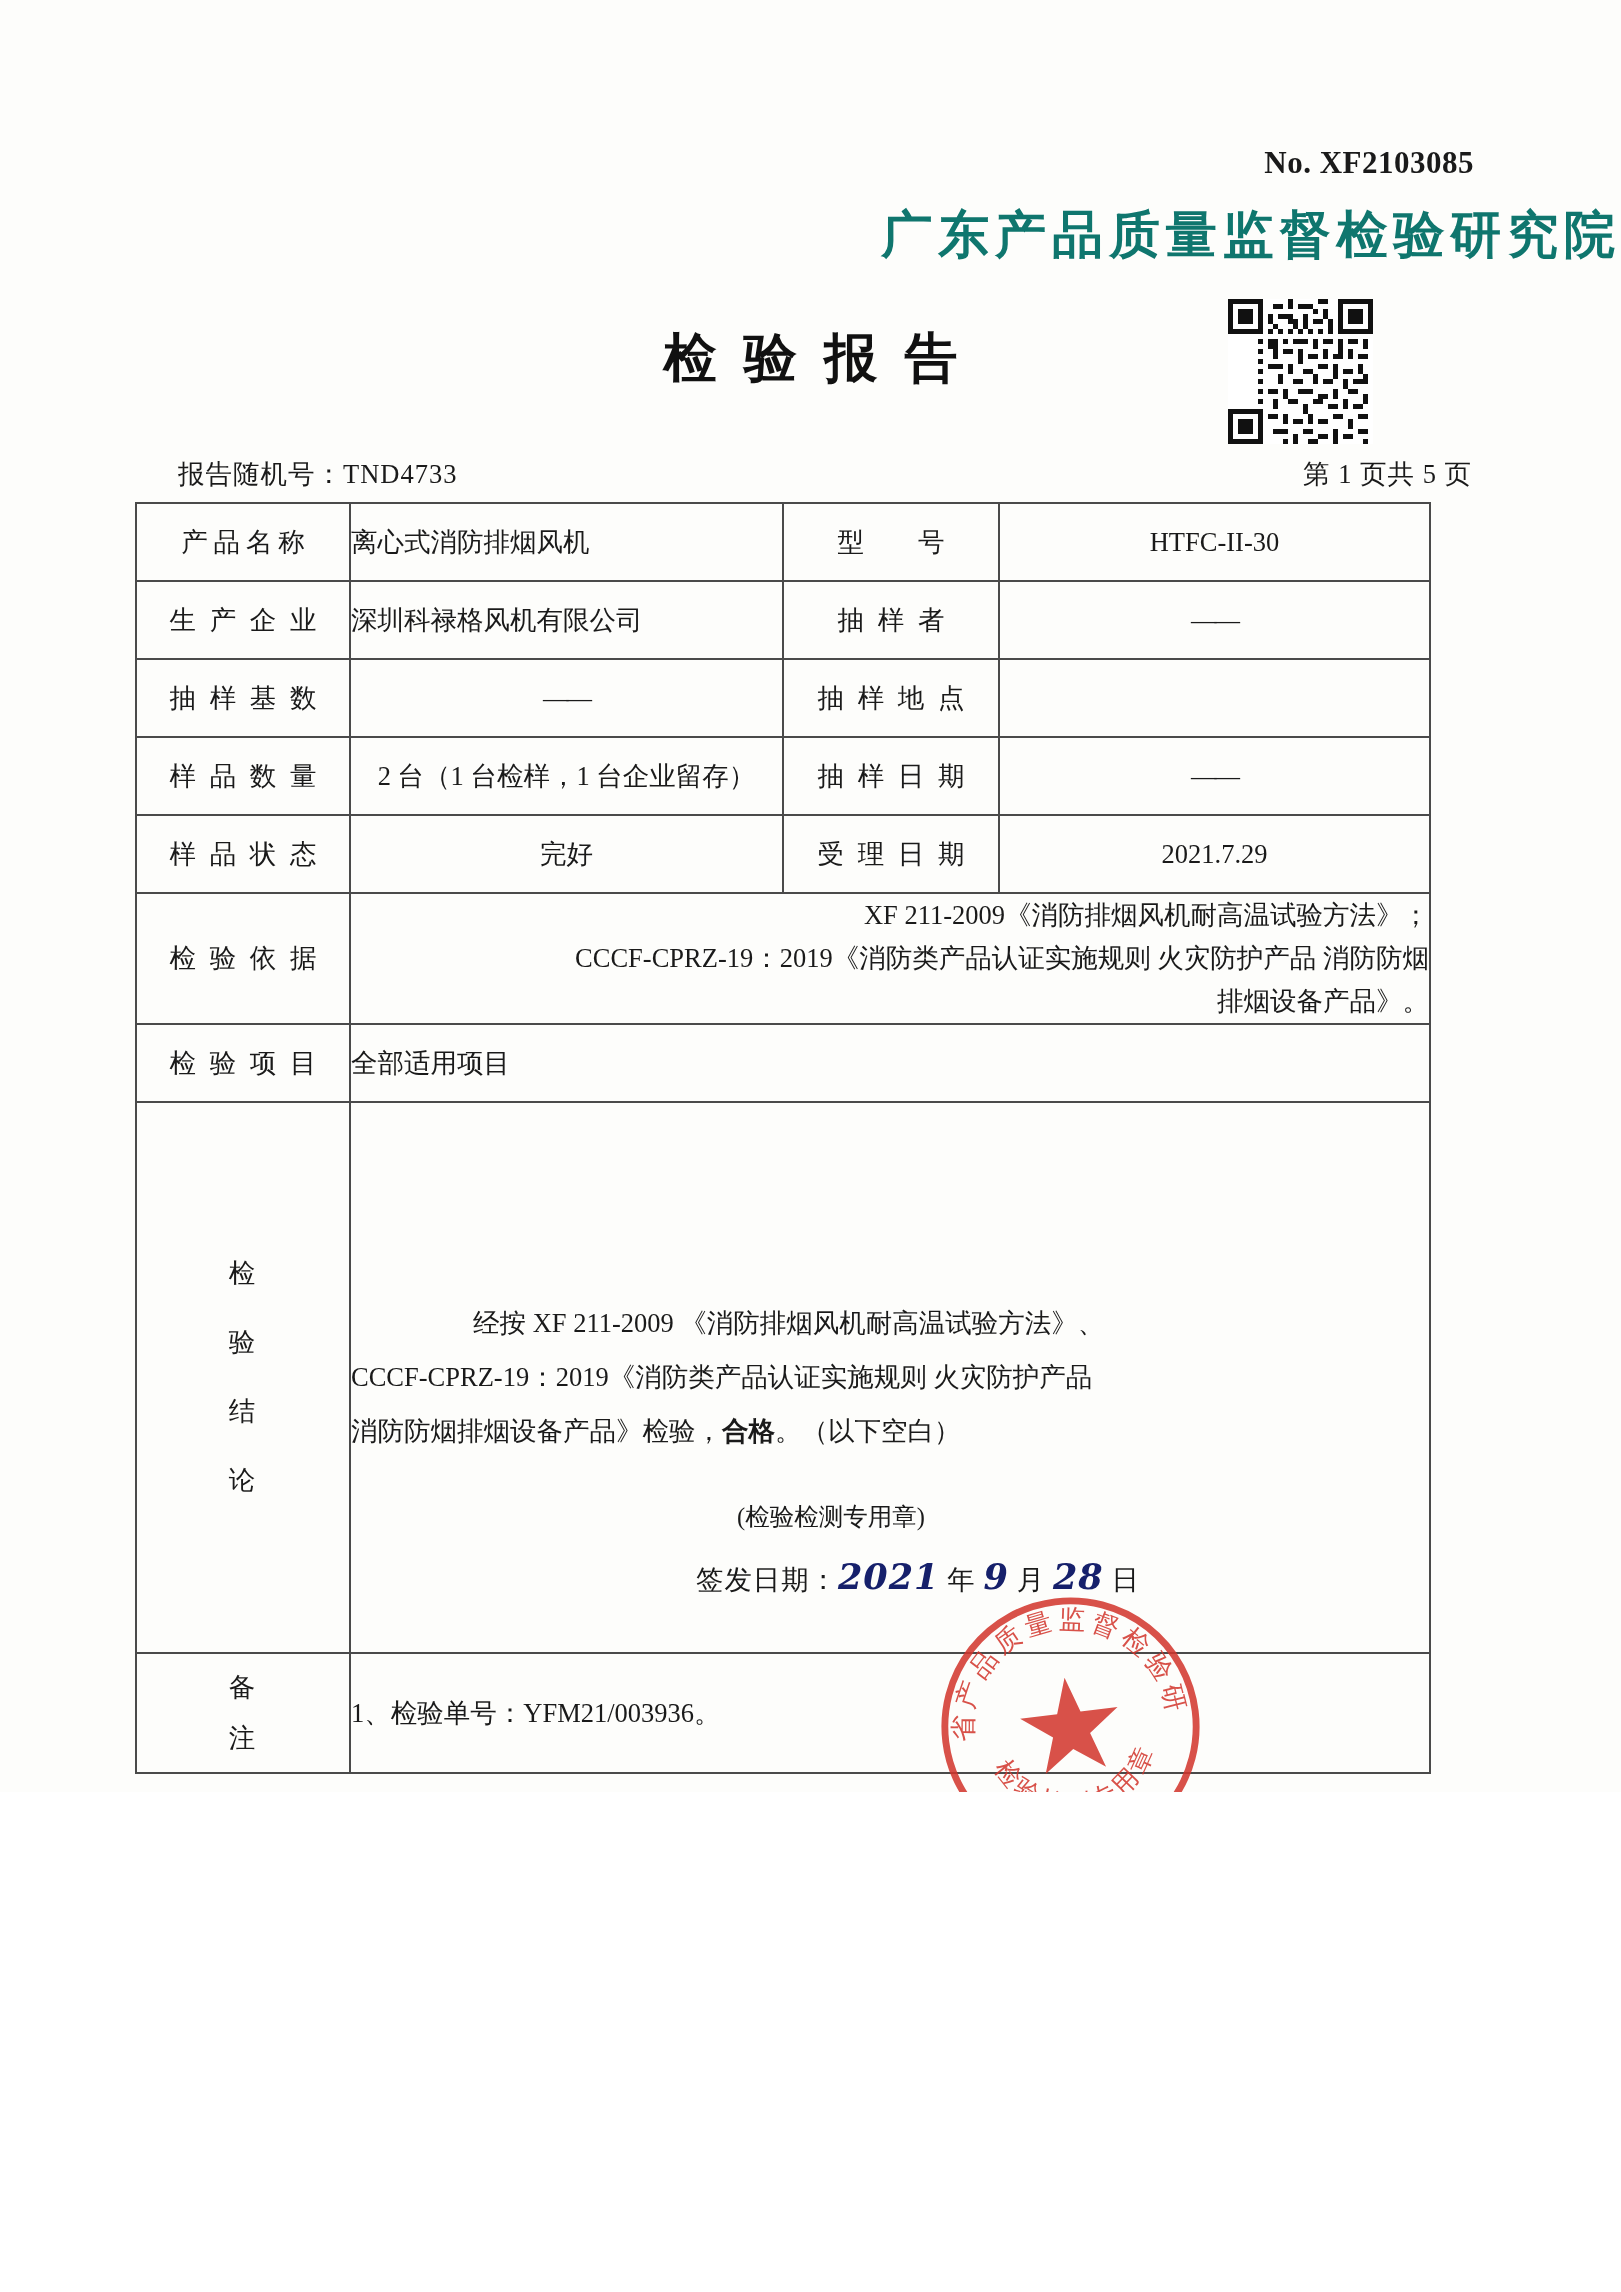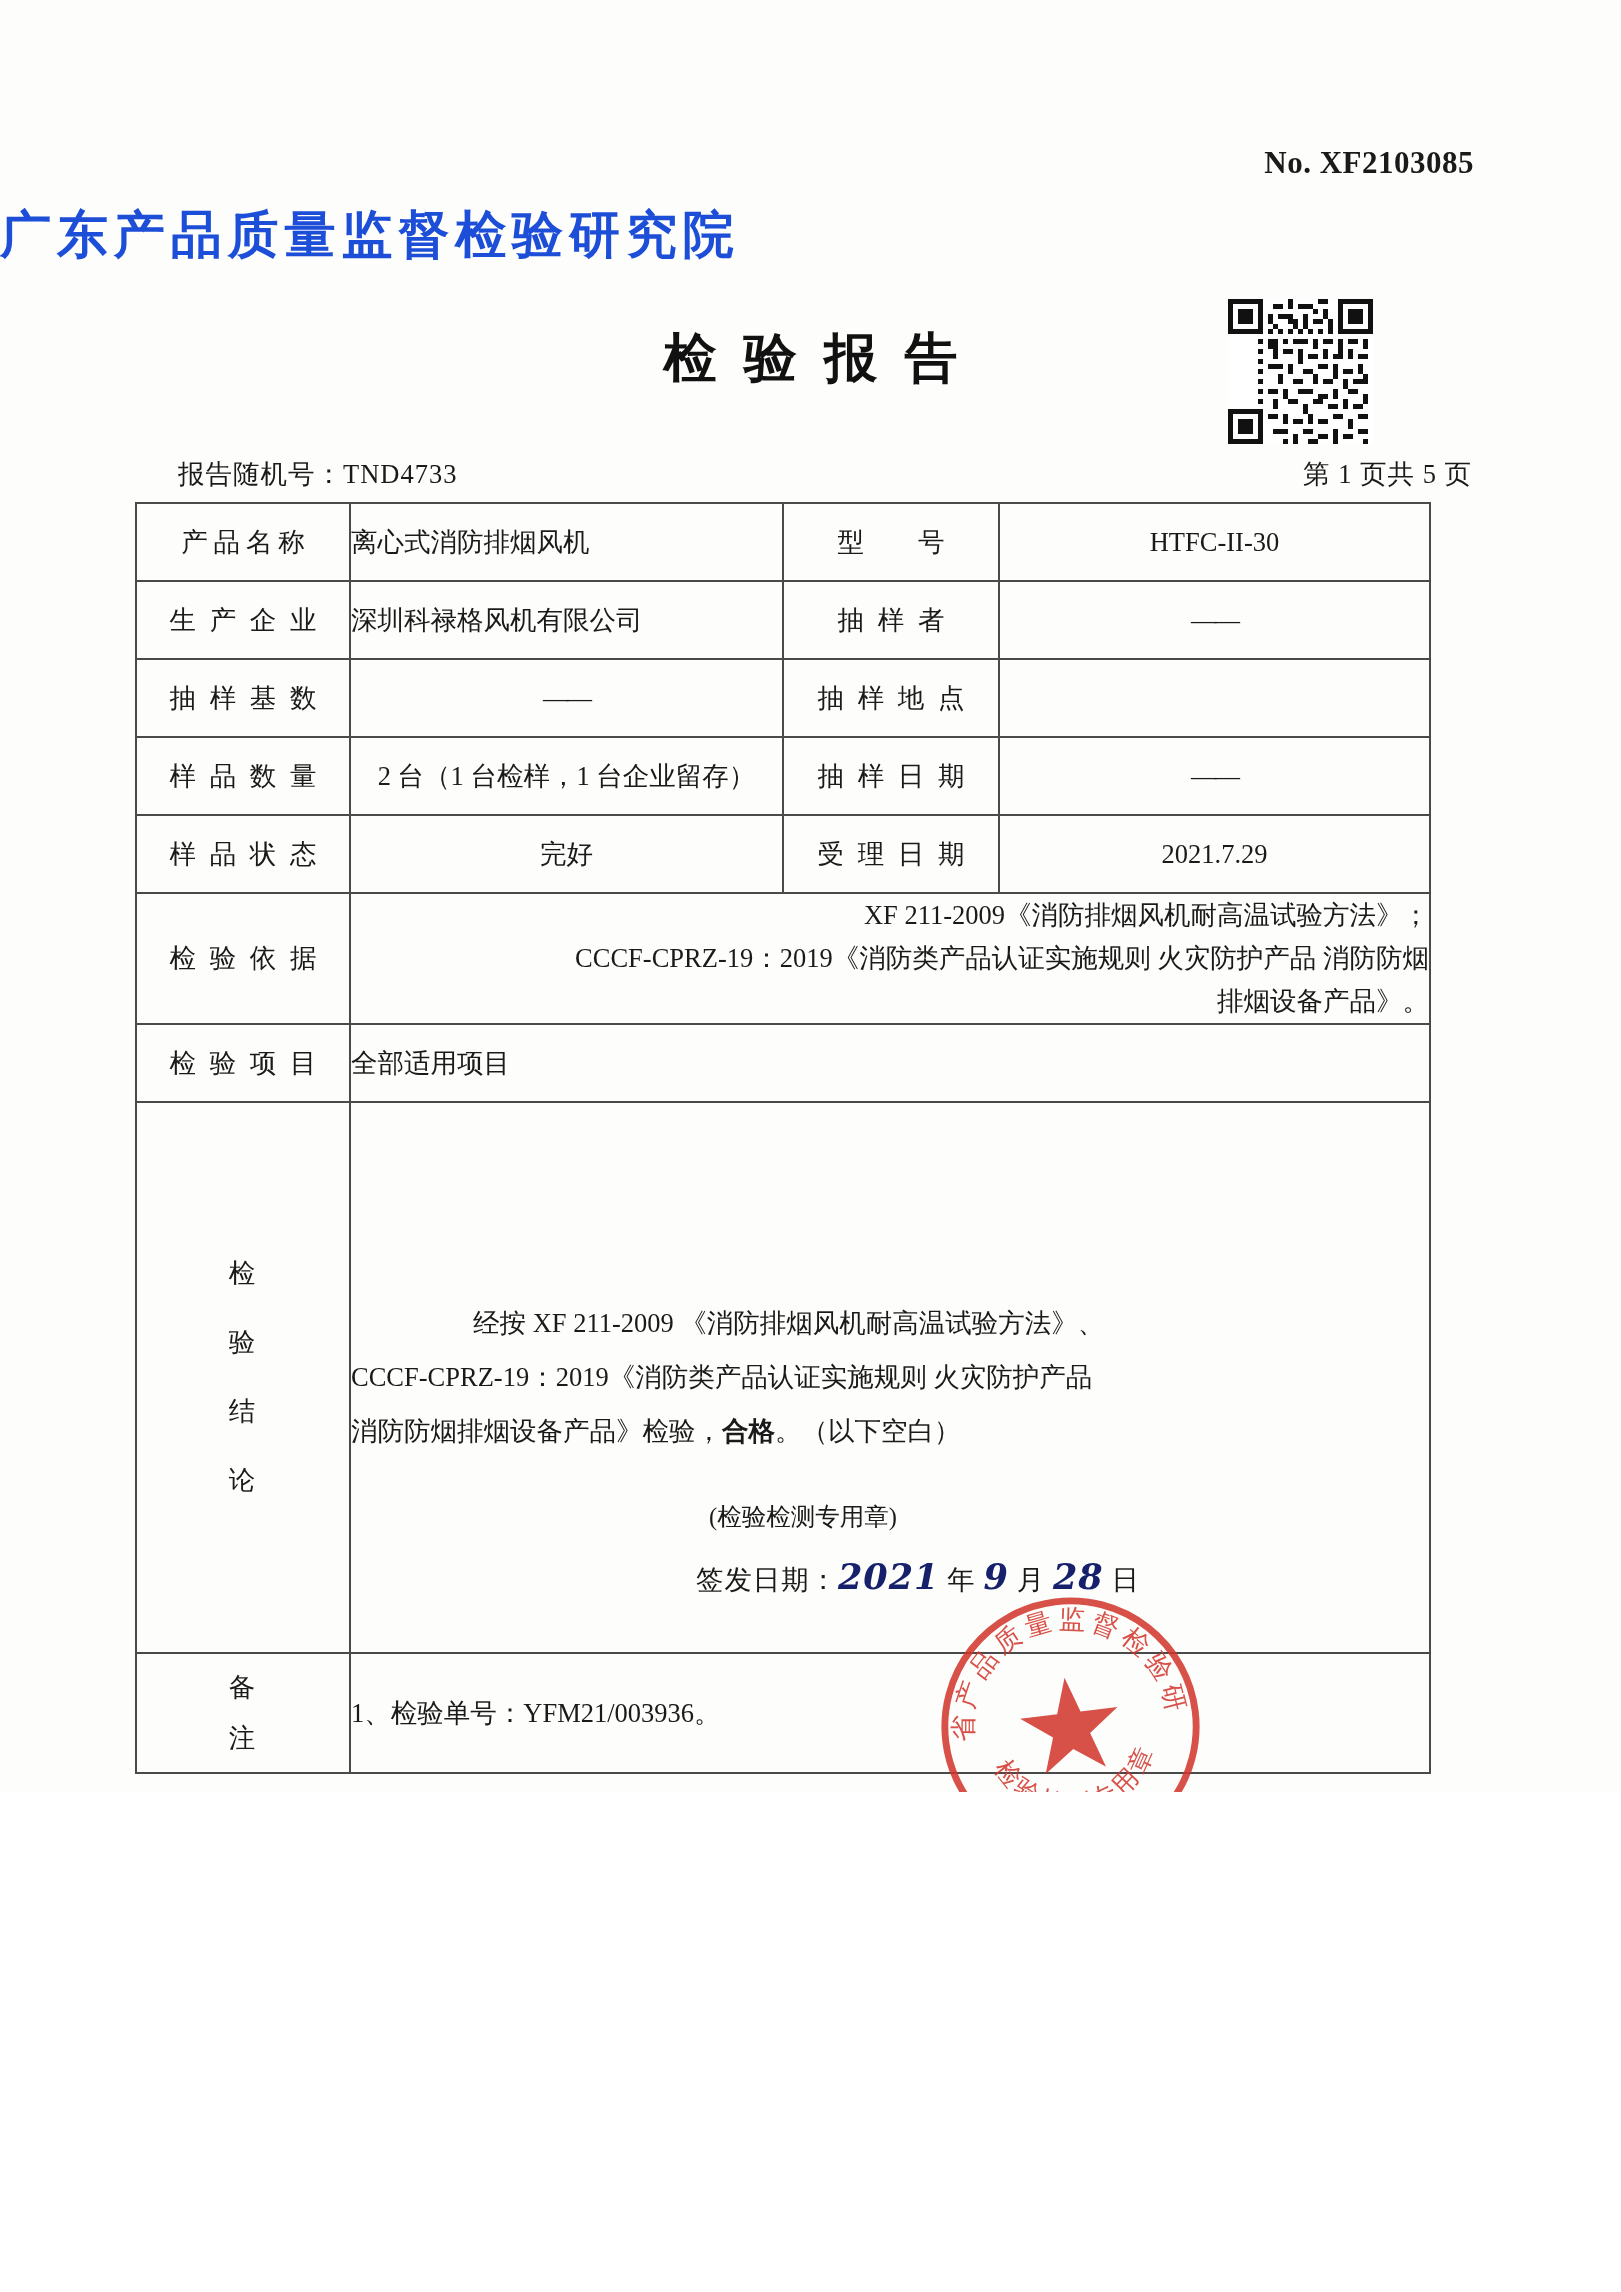--- a/index.html
+++ b/index.html
@@ -27,26 +27,26 @@
     font-size: 31px;
     font-weight: bold;
     letter-spacing: 0.5px;
     font-family: "Liberation Serif", serif;
   }
   .org-title {
     position: absolute;
     top: 201px;
     left: 0;
     width: 1621px;
-    text-align: left;
+    text-align: right;
     font-size: 51px;
     font-weight: bold;
     letter-spacing: 5.9px;
     font-family: "Liberation Serif", "DejaVu Serif", serif;
-    color: #1d4ed8;
+    color: #0f766e;
   }
   .doc-title {
     position: absolute;
     top: 323px;
     left: 0;
     width: 1621px;
     text-align: center;
     font-size: 53px;
     font-weight: bold;
     letter-spacing: 27.4px;
@@ -137,21 +137,21 @@
     vertical-align: top;
     padding: 45px 39px 9.8px 29px;
     font-size: 28px;
     line-height: 2.05;
     text-align: left;
   }
   .concl-body .p1 { text-indent: 74px; padding-left: 48px; }
   .concl-body b { font-weight: bold; }
   .seal-note {
     position: absolute;
-    left: 358px;
+    left: 386px;
     bottom: 110px;
     font-size: 24.5px;
   }
   .sign-line {
     position: absolute;
     left: 345px;
     bottom: 39px;
     font-size: 27.4px;
     letter-spacing: 1px;
   }

